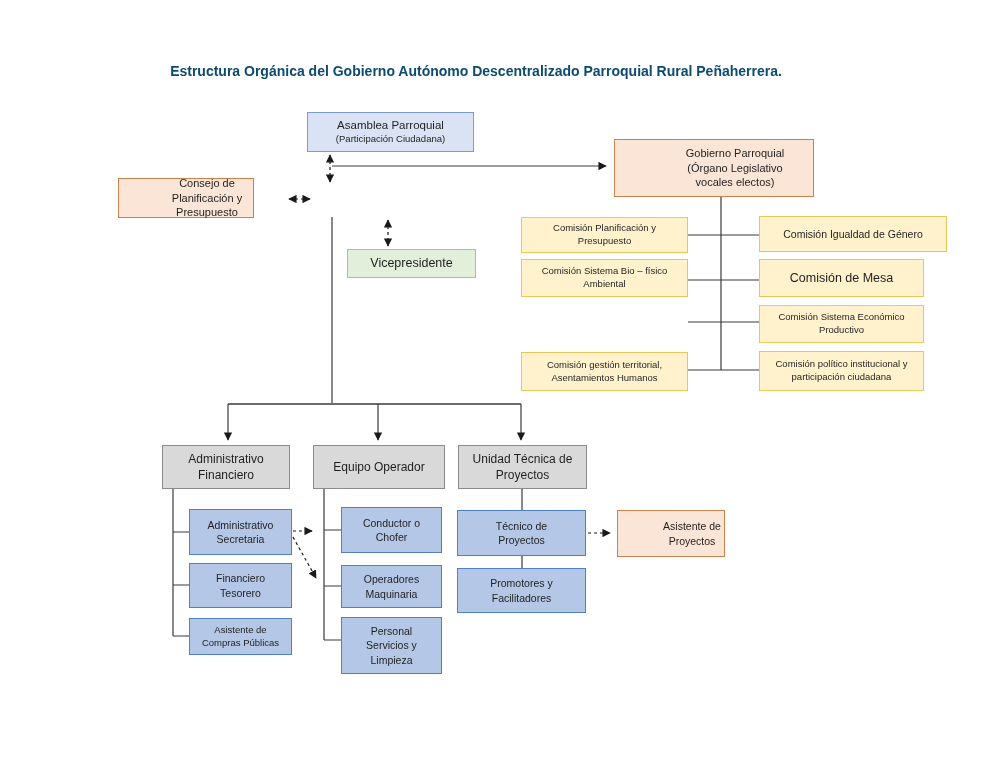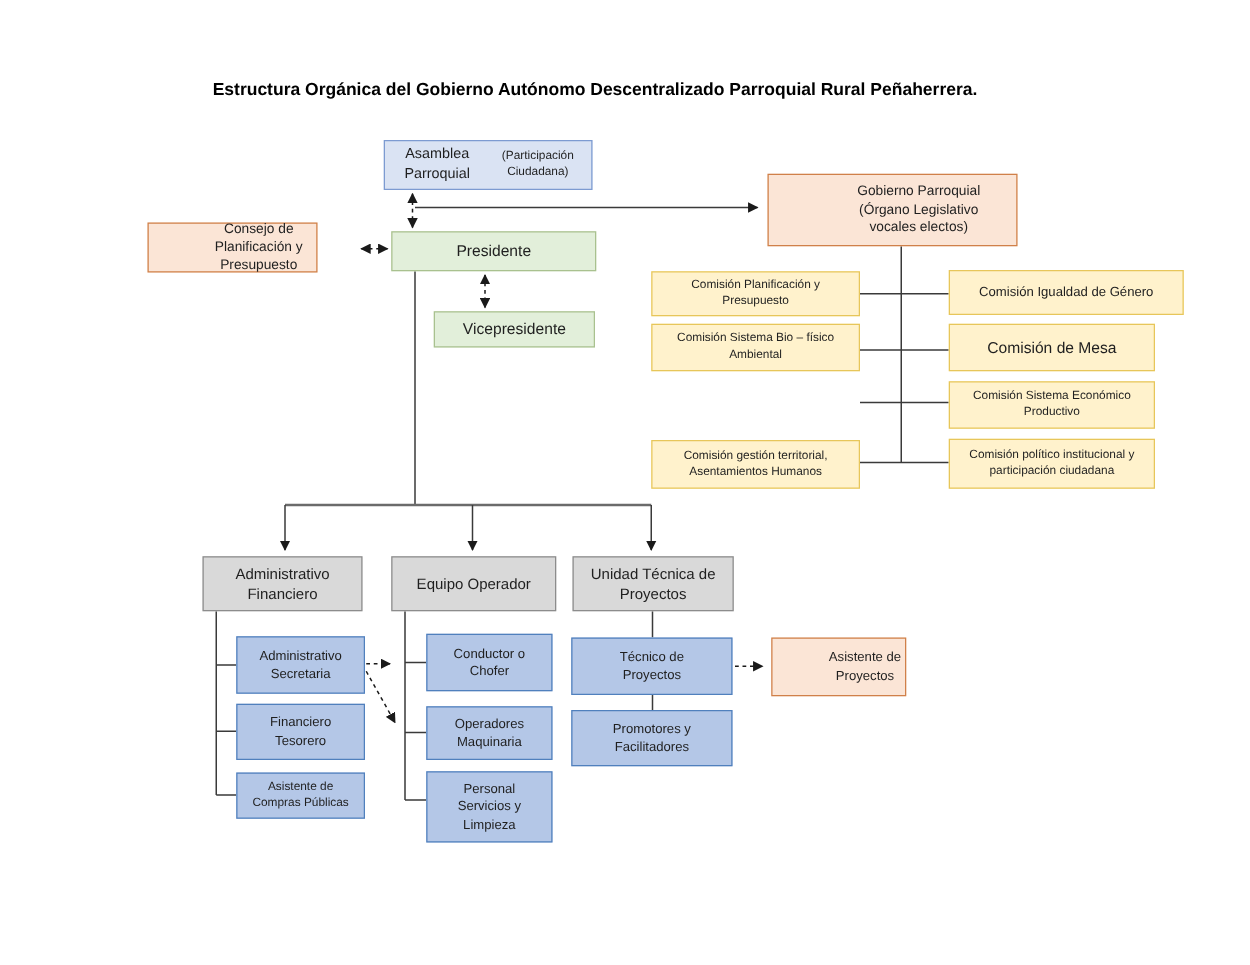--- a/index.html
+++ b/index.html
@@ -2,24 +2,24 @@
 <html><head>
 <meta charset="utf-8">
 <style>
   html,body{margin:0;padding:0;background:#ffffff;}
   .canvas{
     position:relative;width:1000px;height:772px;background:#ffffff;
     font-family:"Liberation Sans",sans-serif;color:#1f1f1f;overflow:hidden;
   }
   .title{
     position:absolute;left:0;top:63px;width:952px;text-align:center;
-    font-size:14px;font-weight:bold;color:#000000;
+    font-size:14px;font-weight:bold;color:#0c4a6e;
   }
   .node{
-    position:absolute;display:flex;flex-direction:row;align-items:center;justify-content:center;
+    position:absolute;display:flex;flex-direction:column;align-items:center;justify-content:center;
     text-align:center;white-space:pre-line;box-sizing:border-box;line-height:1.35;padding:2px;
   }
   .c-blue  {background:#dae3f3;border:1.6px solid #7d9bd1;}
   .c-green {background:#e2efda;border:1.6px solid #a9c18f;}
   .c-peach {background:#fbe5d6;border:1.6px solid #d08049;padding-left:44px;}
   .c-yellow{background:#fff2cc;border:1.6px solid #e7c65a;}
   .c-gray  {background:#d9d9d9;border:1.2px solid #8c8c8c;}
   .c-steel {background:#b4c7e7;border:1.6px solid #5080bd;}
   .fs9 {font-size:9.5px;}
   .fs10{font-size:10.5px;}
@@ -71,21 +71,20 @@
   </svg>
 
   <div class="node c-blue" style="left:307px;top:112px;width:167px;height:40px">
     <span class="box-title">Asamblea Parroquial</span>
     <span class="box-sub">(Participación Ciudadana)</span>
   </div>
 
   <div class="node c-peach fs11" style="left:118px;top:178px;width:136px;height:40px">Consejo de Planificación y
 Presupuesto</div>
 
-  <div class="node c-green fs125" style="left:313px;top:185px;width:164px;height:32px">Presidente</div>
 
   <div class="node c-green fs125" style="left:347px;top:249px;width:129px;height:29px">Vicepresidente</div>
 
   <div class="node c-peach fs11" style="left:614px;top:139px;width:200px;height:58px">Gobierno Parroquial
 (Órgano Legislativo
 vocales electos)</div>
 
   <div class="node c-yellow fs9" style="left:521px;top:217px;width:167px;height:36px">Comisión Planificación y
 Presupuesto</div>
   <div class="node c-yellow fs9" style="left:521px;top:259px;width:167px;height:38px">Comisión Sistema Bio – físico

